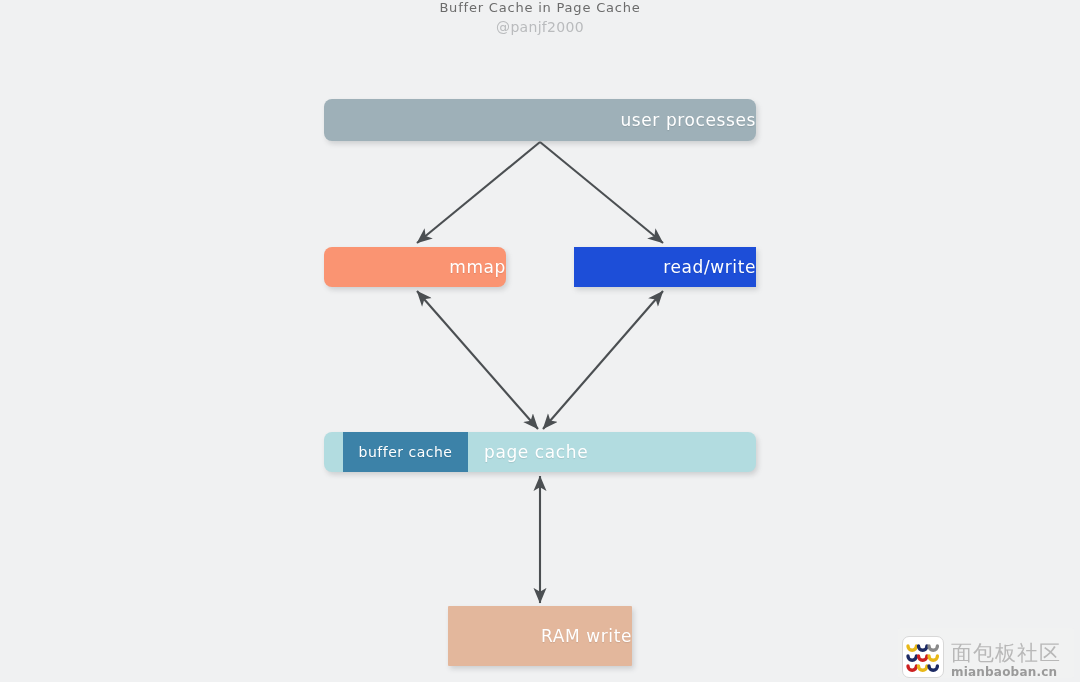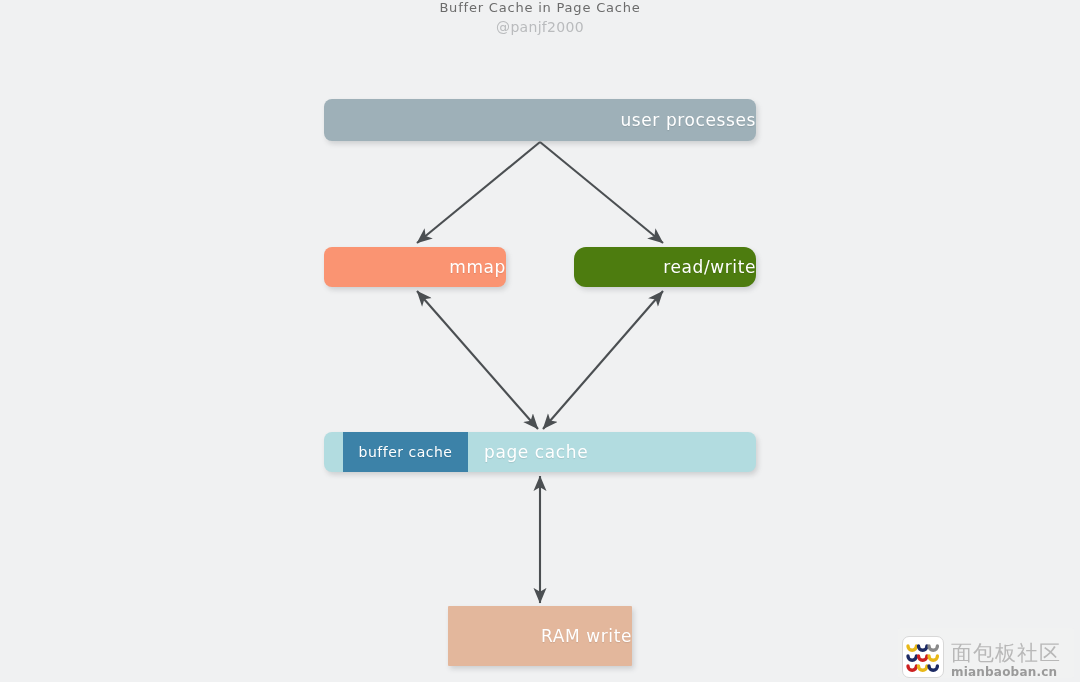--- a/index.html
+++ b/index.html
@@ -79,22 +79,22 @@
     border-radius: 8px;
     background: #fa9472;
     font-size: 17px;
   }
 
   #node-read-write {
     left: 574px;
     top: 247px;
     width: 182px;
     height: 40px;
-    border-radius: 12px;
-    background: #4d7c0f;
+    border-radius: 0;
+    background: #1d4ed8;
     font-size: 17px;
   }
 
   
   #node-page-cache {
     left: 324px;
     top: 432px;
     width: 432px;
     height: 40px;
     border-radius: 8px;

